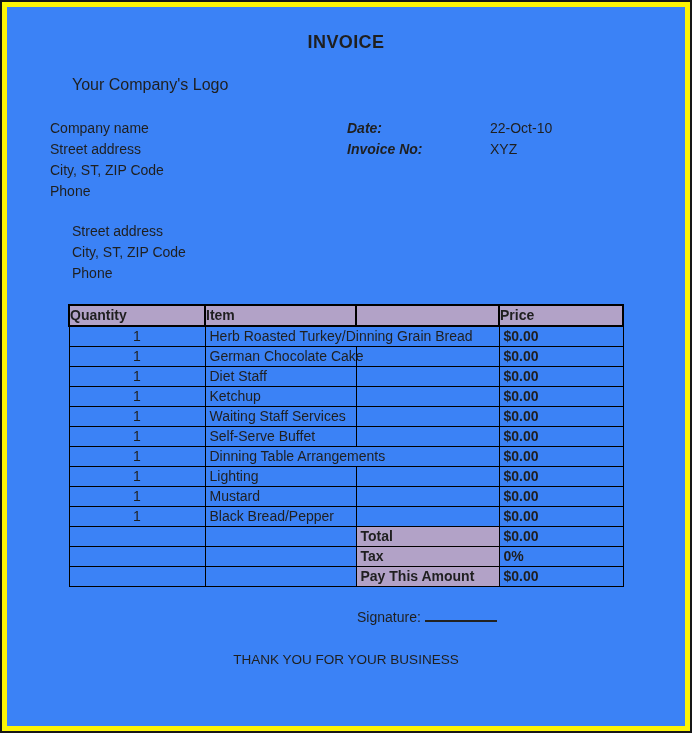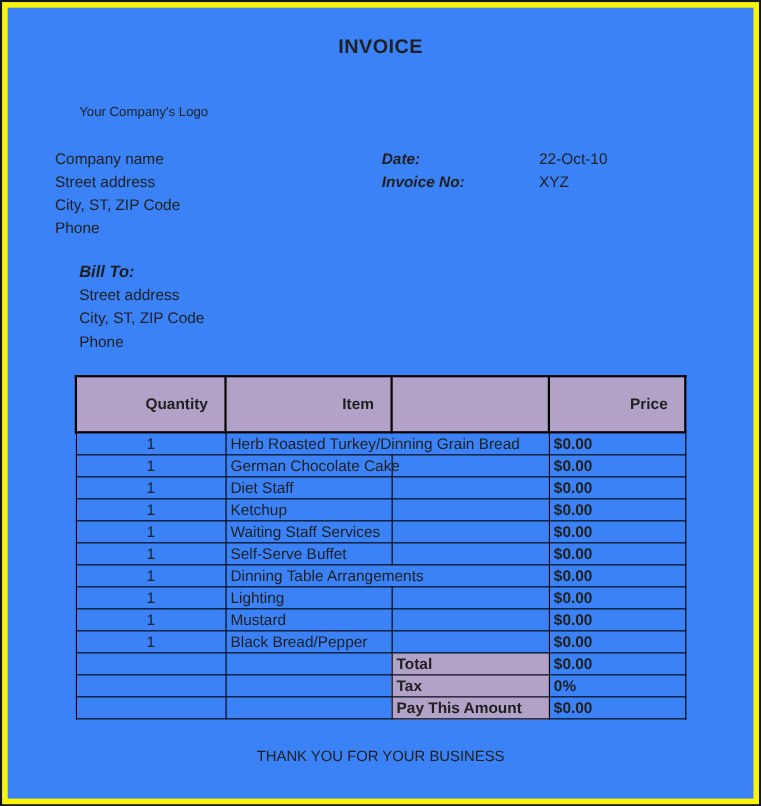--- a/index.html
+++ b/index.html
@@ -19,22 +19,22 @@
     background:#3b82f6;
     overflow:hidden;
   }
   .title{
     margin-top:25px;
     text-align:center;
     font-size:18px;font-weight:700;letter-spacing:.4px;
     line-height:21px;
   }
   .logo{
-    margin-top:40px;margin-left:65px;
-    font-size:12px;line-height:16px;
+    margin-top:24px;margin-left:65px;
+    font-size:16px;line-height:16px;
   }
   .info-row{
     position:relative;
     margin-top:25px;margin-left:43px;
     font-size:14px;line-height:21px;
   }
   .meta{
     position:absolute;left:297px;top:0;
     display:grid;grid-template-columns:143px auto;
     font-size:14px;line-height:21px;
@@ -49,21 +49,21 @@
     margin:20px 0 0 61px;
     border-collapse:collapse;table-layout:fixed;
     width:554px;
     font-size:14px;
   }
   table.items th{
     border:2px solid #000;
     background:var(--accent,#b2a2c7);
     height:19px;line-height:19px;
     font-size:14px;font-weight:700;
-    padding:15px;text-align:right;
+    padding:0;text-align:left;
   }
   table.items td{
     border:1px solid #000;
     height:19px;line-height:19px;
     padding:0 4px;
     overflow:visible;
   }
   td.qty{text-align:center;padding:0;}
   td.item{white-space:nowrap;padding-left:5px;}
   td.price{font-weight:700;padding-left:4px;}
@@ -103,21 +103,20 @@
       </div>
       <div class="meta">
         <div class="meta-label">Date:</div>
         <div>22-Oct-10</div>
         <div class="meta-label">Invoice No:</div>
         <div>XYZ</div>
       </div>
     </div>
 
     <div class="billto">
-      <div class="billto-label">Bill To:</div>
       <div>Street address</div>
       <div>City, ST, ZIP Code</div>
       <div>Phone</div>
     </div>
 
     <table class="items">
       <colgroup>
         <col style="width:136px">
           <col style="width:151px">
           <col style="width:143px">
@@ -204,17 +203,20 @@
           </tr>
           <tr>
             <td class="qty"></td>
             <td class="item"></td>
             <td class="sumlabel">Pay This Amount</td>
             <td class="sumvalue">$0.00</td>
           </tr>
         </tbody>
     </table>
 
+    <div class="signature">
+      <span>Signature:</span><span class="sigline"></span>
+    </div>
 
     <div class="footer">THANK YOU FOR YOUR BUSINESS</div>
 
   </div>
 </div>
 
 </body></html>

